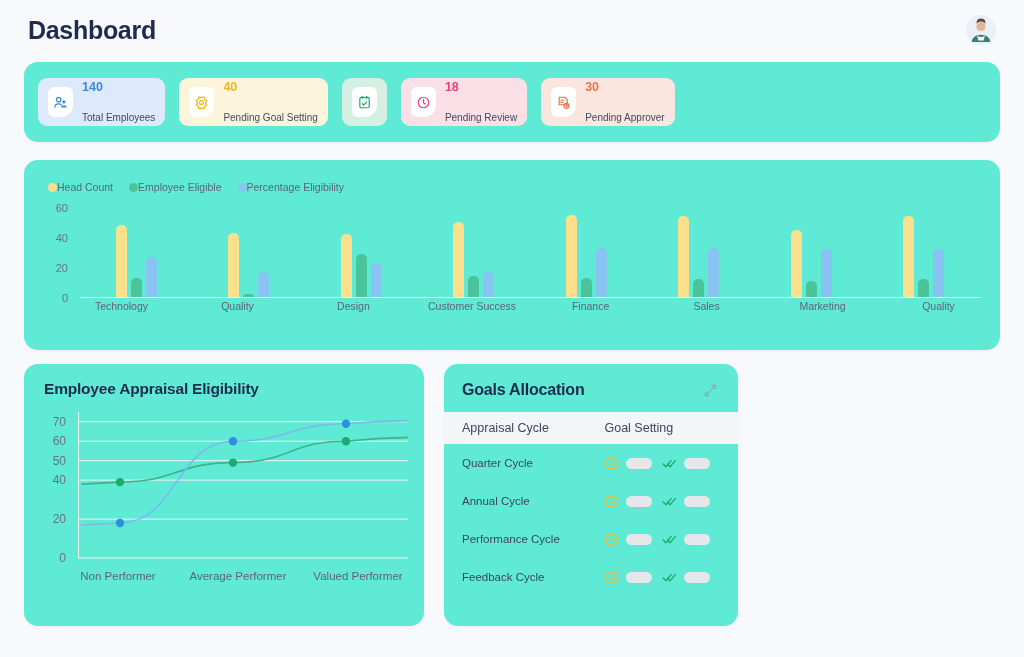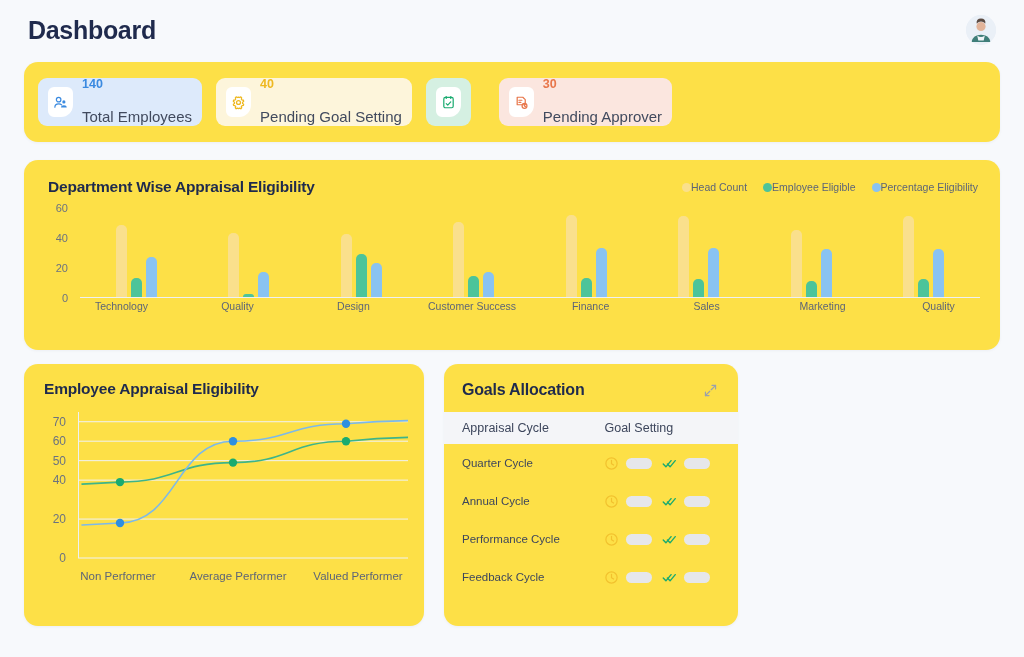--- a/index.html
+++ b/index.html
@@ -50,21 +50,21 @@
     overflow: hidden;
     background: #e8eef6;
     position: relative;
     flex-shrink: 0;
   }
   .avatar svg { display: block; }
 
   
   .card {
     position: absolute;
-    background: #fde047;
+    background: #5eead4;
     border-radius: 14px;
     box-shadow: 0 1px 3px rgba(30,50,90,0.05);
   }
 
   
   .kpi-strip {
     left: 24px;
     top: 62px;
     width: 976px;
     height: 80px;
@@ -90,21 +90,21 @@
     border-radius: 6px 6px 12px 6px;
     background: #ffffff;
     display: flex;
     align-items: center;
     justify-content: center;
     flex-shrink: 0;
   }
 
   .kpi-text { display: flex; flex-direction: column; justify-content: center; gap: 1px; }
   .kpi-value { font-size: 12.5px; font-weight: bold; line-height: 1.1; }
-  .kpi-label { font-size: 15px; color: #414a5e; line-height: 1.1; white-space: nowrap; margin-top: 16px; }
+  .kpi-label { font-size: 10px; color: #414a5e; line-height: 1.1; white-space: nowrap; margin-top: 16px; }
 
   .kpi-gap { width: 14px; flex: 0 0 auto; }
 
   
   .bar-card {
     left: 24px;
     top: 160px;
     width: 976px;
     height: 190px;
     padding: 14px 16px 0 16px;
@@ -361,20 +361,32 @@
           <rect x="3" y="2.6" width="10" height="11" rx="1.6"></rect>
           <path d="M5.6 1.6 v2"></path>
             <path d="M10.4 1.6 v2"></path>
           <path d="M5.6 9.2 l1.6 1.6 l3.2 -3.4"></path>
         </svg>
       </div>
     </div>
 
     <div class="kpi-gap"></div>
 
+    <div class="kpi-card" style="background:#fbdfe7">
+      <div class="kpi-icon-wrap">
+        <svg width="15" height="15" viewBox="0 0 16 16" fill="none" stroke="#e4427c" stroke-width="1.3" stroke-linecap="round">
+          <circle cx="8" cy="8" r="5.6"></circle>
+          <path d="M8 4.8 v3.4 l2.2 1.5"></path>
+        </svg>
+      </div>
+      <div class="kpi-text">
+        <div class="kpi-value" style="color:#e4427c">18</div>
+        <div class="kpi-label">Pending Review</div>
+      </div>
+    </div>
 
     <div class="kpi-gap"></div>
 
     <div class="kpi-card" style="background:#fbe6df">
       <div class="kpi-icon-wrap">
         <svg width="15" height="15" viewBox="0 0 16 16" fill="none" stroke="#e8764a" stroke-width="1.3" stroke-linecap="round" stroke-linejoin="round">
           <path d="M3.4 2.4 h6 l2.6 2.6 v5.4 h-8.6 z"></path>
           <path d="M5.2 5.6 h3.2"></path>
             <path d="M5.2 7.8 h2.2"></path>
           <circle cx="11.2" cy="11.6" r="2.6"></circle>
@@ -384,21 +396,20 @@
       <div class="kpi-text">
         <div class="kpi-value" style="color:#e8764a">30</div>
         <div class="kpi-label">Pending Approver</div>
       </div>
     </div>
 
   </div>
 
   <div class="card bar-card">
     <div class="bar-head">
-      <div class="section-title">Department Wise Appraisal Eligibility</div>
       <div class="legend">
         <div class="legend-item">
           <span class="legend-dot" style="background:#fae08c"></span>
           <span class="legend-label">Head Count</span>
         </div>
         <div class="legend-item">
           <span class="legend-dot" style="background:#4cc49a"></span>
           <span class="legend-label">Employee Eligible</span>
         </div>
         <div class="legend-item">

